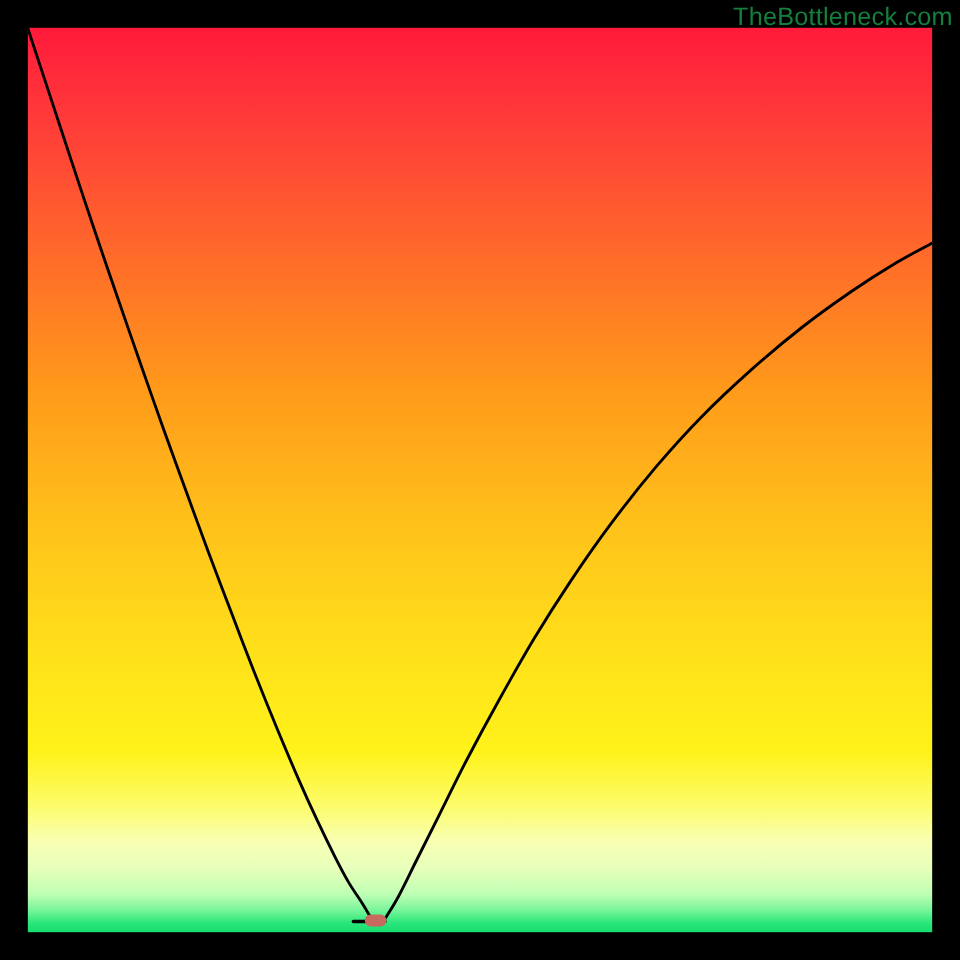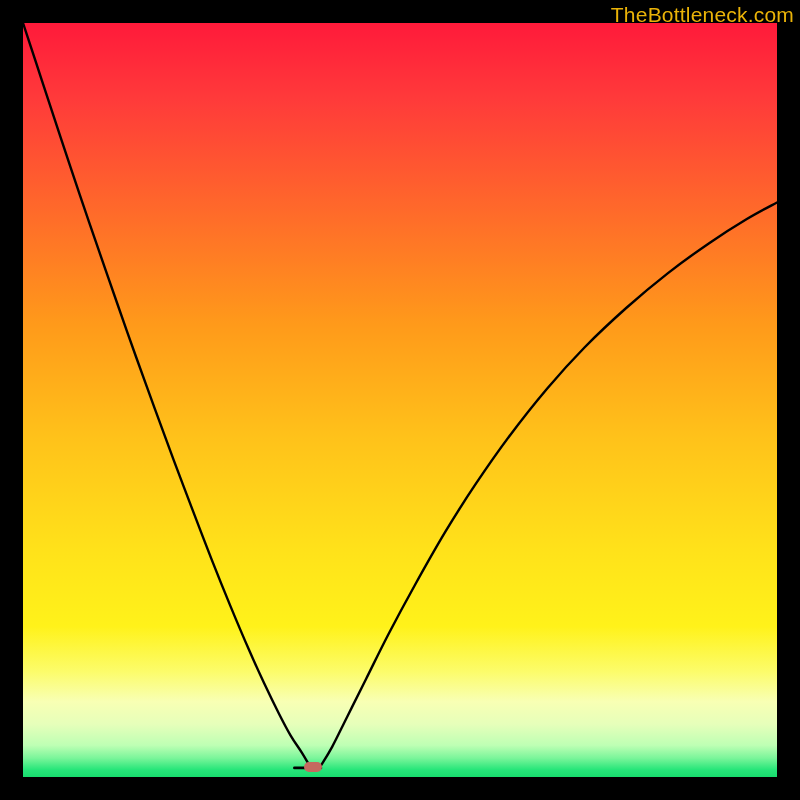--- a/index.html
+++ b/index.html
@@ -23,21 +23,21 @@
     position: absolute;
     left: 0;
     top: 0;
     width: 754px;
     height: 754px;
   }
   .watermark {
     position: absolute;
     top: 3px;
     right: 6px;
-    color: #eab308;
+    color: #15803d;
     font-size: 21px;
     font-weight: 500;
     letter-spacing: 0.2px;
   }
   .marker {
     position: absolute;
     width: 18px;
     height: 10px;
     border-radius: 5px;
     background: #c66a5f;

